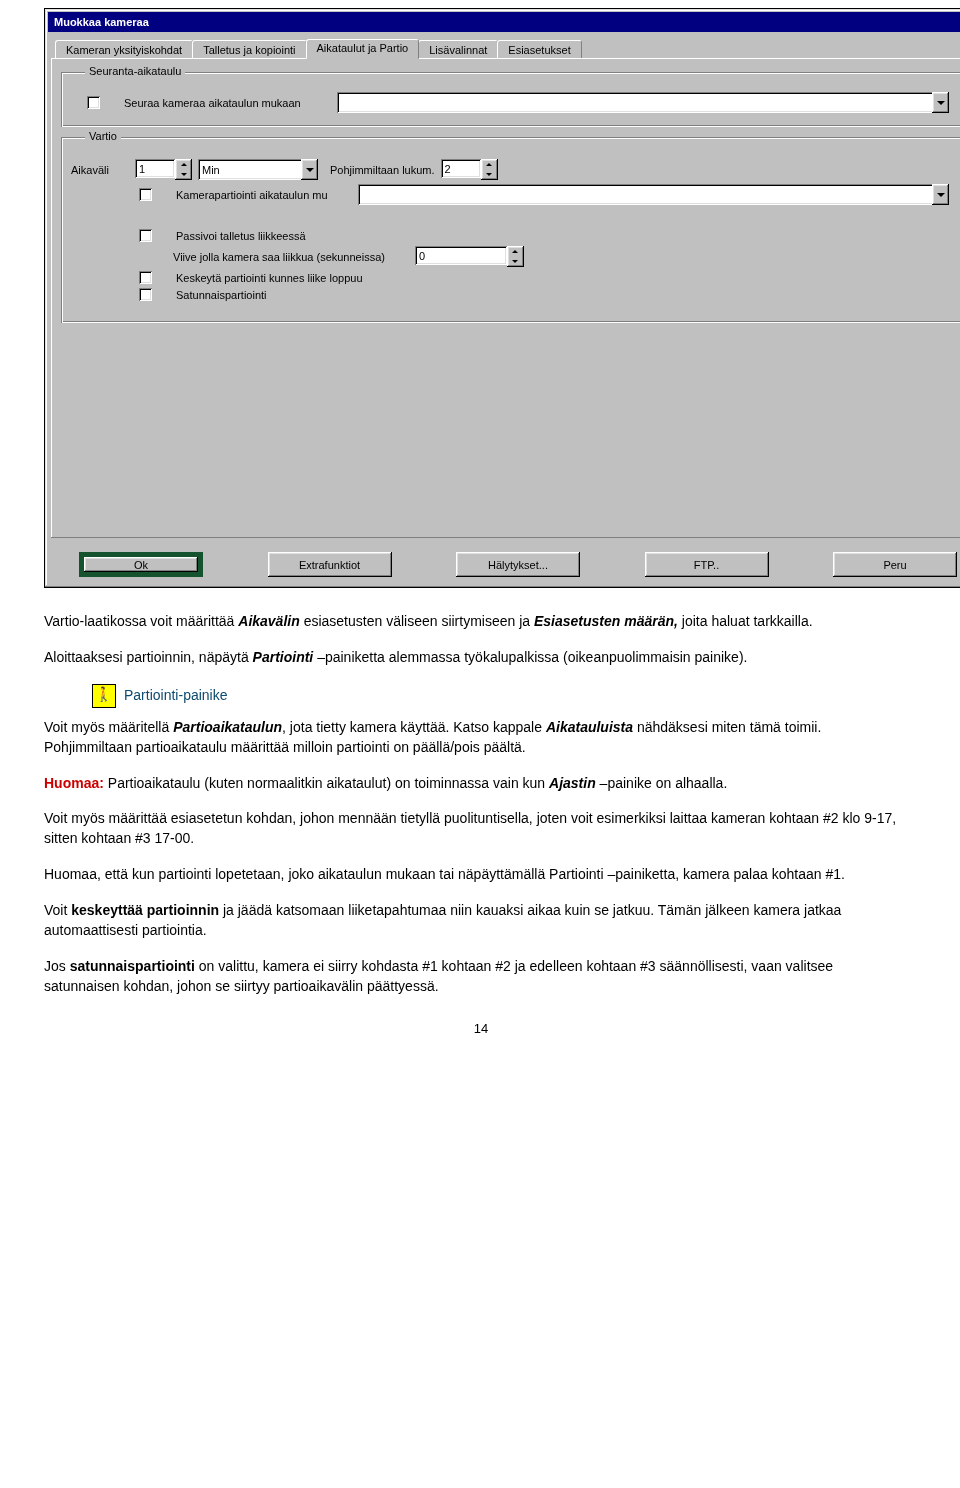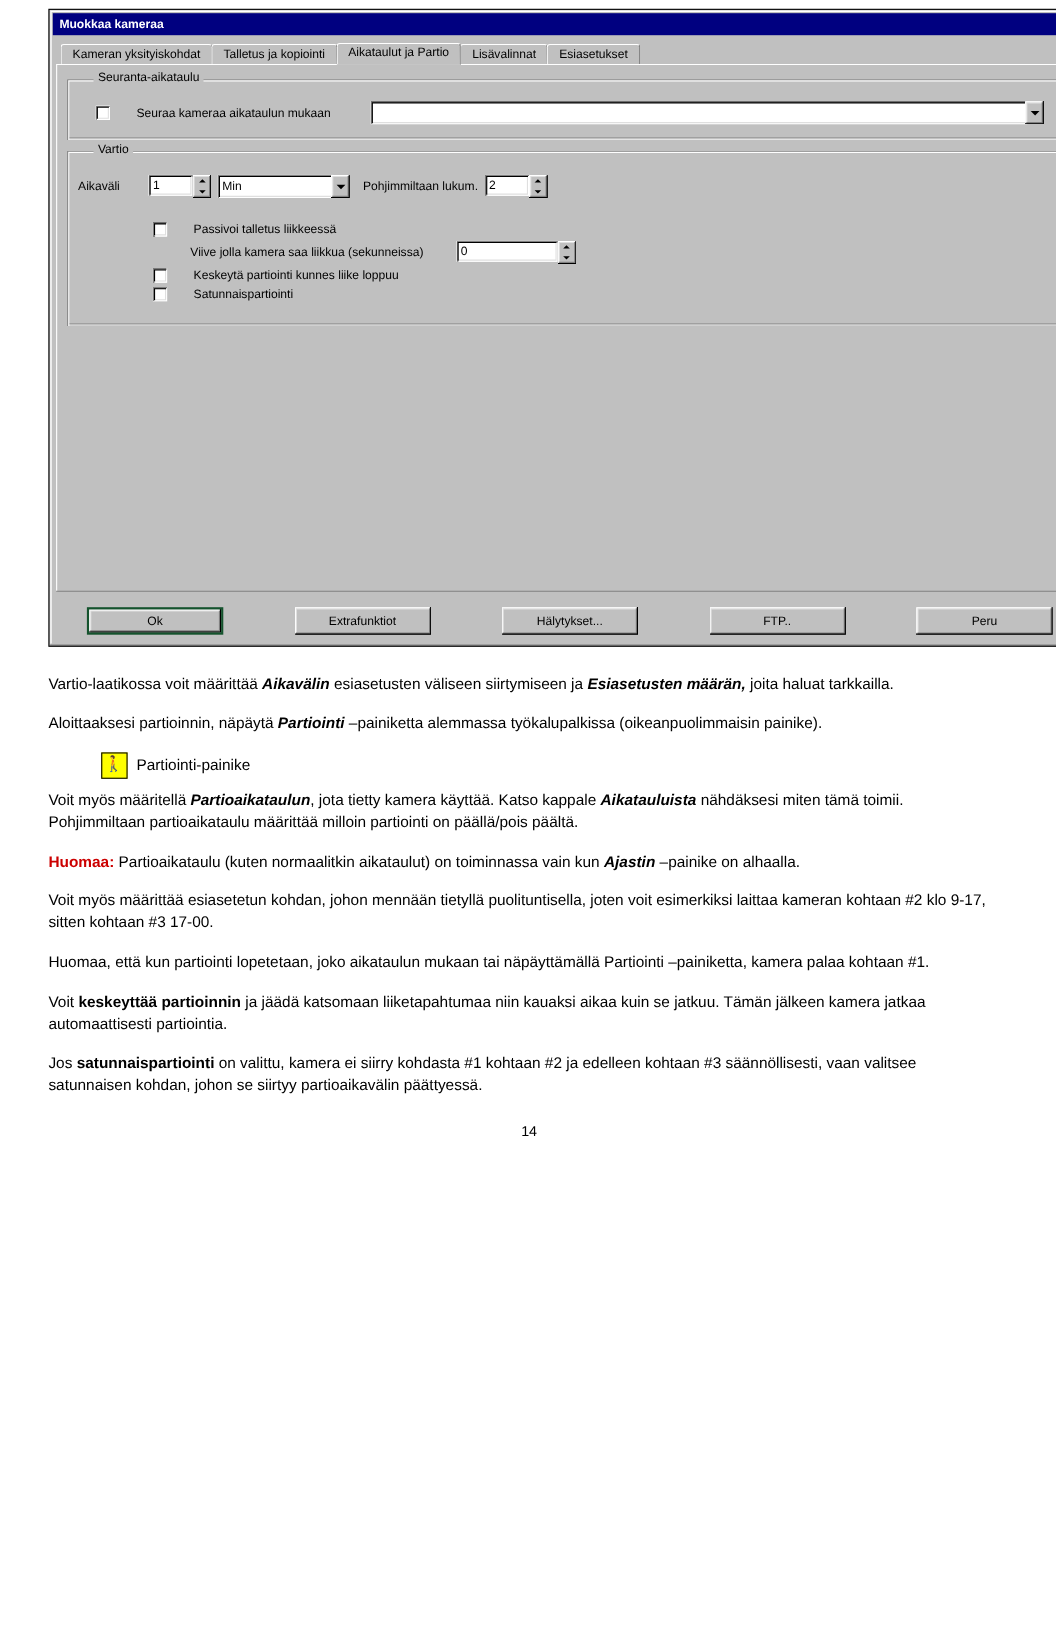--- a/index.html
+++ b/index.html
@@ -196,34 +196,34 @@
     background: #c0c0c0;
     box-shadow:
       inset -1px -1px 0 #000,
       inset 1px 1px 0 #fff,
       inset -2px -2px 0 #808080,
       inset 2px 2px 0 #dfdfdf;
     display: flex; align-items: center; justify-content: center;
     font-size: 11px;
   }
   .pbtn.focus {
-    border: 2px solid #14532d;
+    border: 5px solid #14532d;
     box-sizing: border-box;
   }
 
   
   .doc {
     margin-top: 24px;
     font-family: Verdana, Geneva, sans-serif;
     font-size: 14px;
     line-height: 1.42;
     color: #000;
   }
   .doc p { margin: 0 12px 16px 0; }
-  .doc .caption { color: #000000; font-size: 14px; }
+  .doc .caption { color: #0c4a6e; font-size: 14px; }
   .doc .red { color: #cc0000; font-weight: bold; }
 
   .icon-row { display: flex; align-items: center; gap: 8px; margin-left: 48px; margin-bottom: 10px; }
   .patrol-icon {
     width: 22px; height: 22px;
     background: #ffff00;
     border: 1px solid #000;
     display: flex; align-items: center; justify-content: center;
     color: #000;
     font-size: 14px;
@@ -311,20 +311,30 @@
                 <div class="half">
                     <span class="tri-up"></span>
                   </div>
                 <div class="half">
                     <span class="tri-dn"></span>
                   </div>
               </div>
             </div>
           </div>
 
+          <div class="row indent1">
+            <span class="chk"></span>
+            <span class="label">Kamerapartiointi aikataulun mu</span>
+            <div class="combo combo-wide" style="margin-left:6px;">
+              <div class="sunken"></div>
+              <div class="combo-btn">
+                  <span class="tri-down"></span>
+                </div>
+            </div>
+          </div>
 
           <div style="height:16px;"></div>
 
           <div class="row indent1">
             <span class="chk"></span>
             <span class="label">Passivoi talletus liikkeessä</span>
           </div>
 
           <div class="row indent2">
             <span class="label">Viive jolla kamera saa liikkua (sekunneissa)</span>

